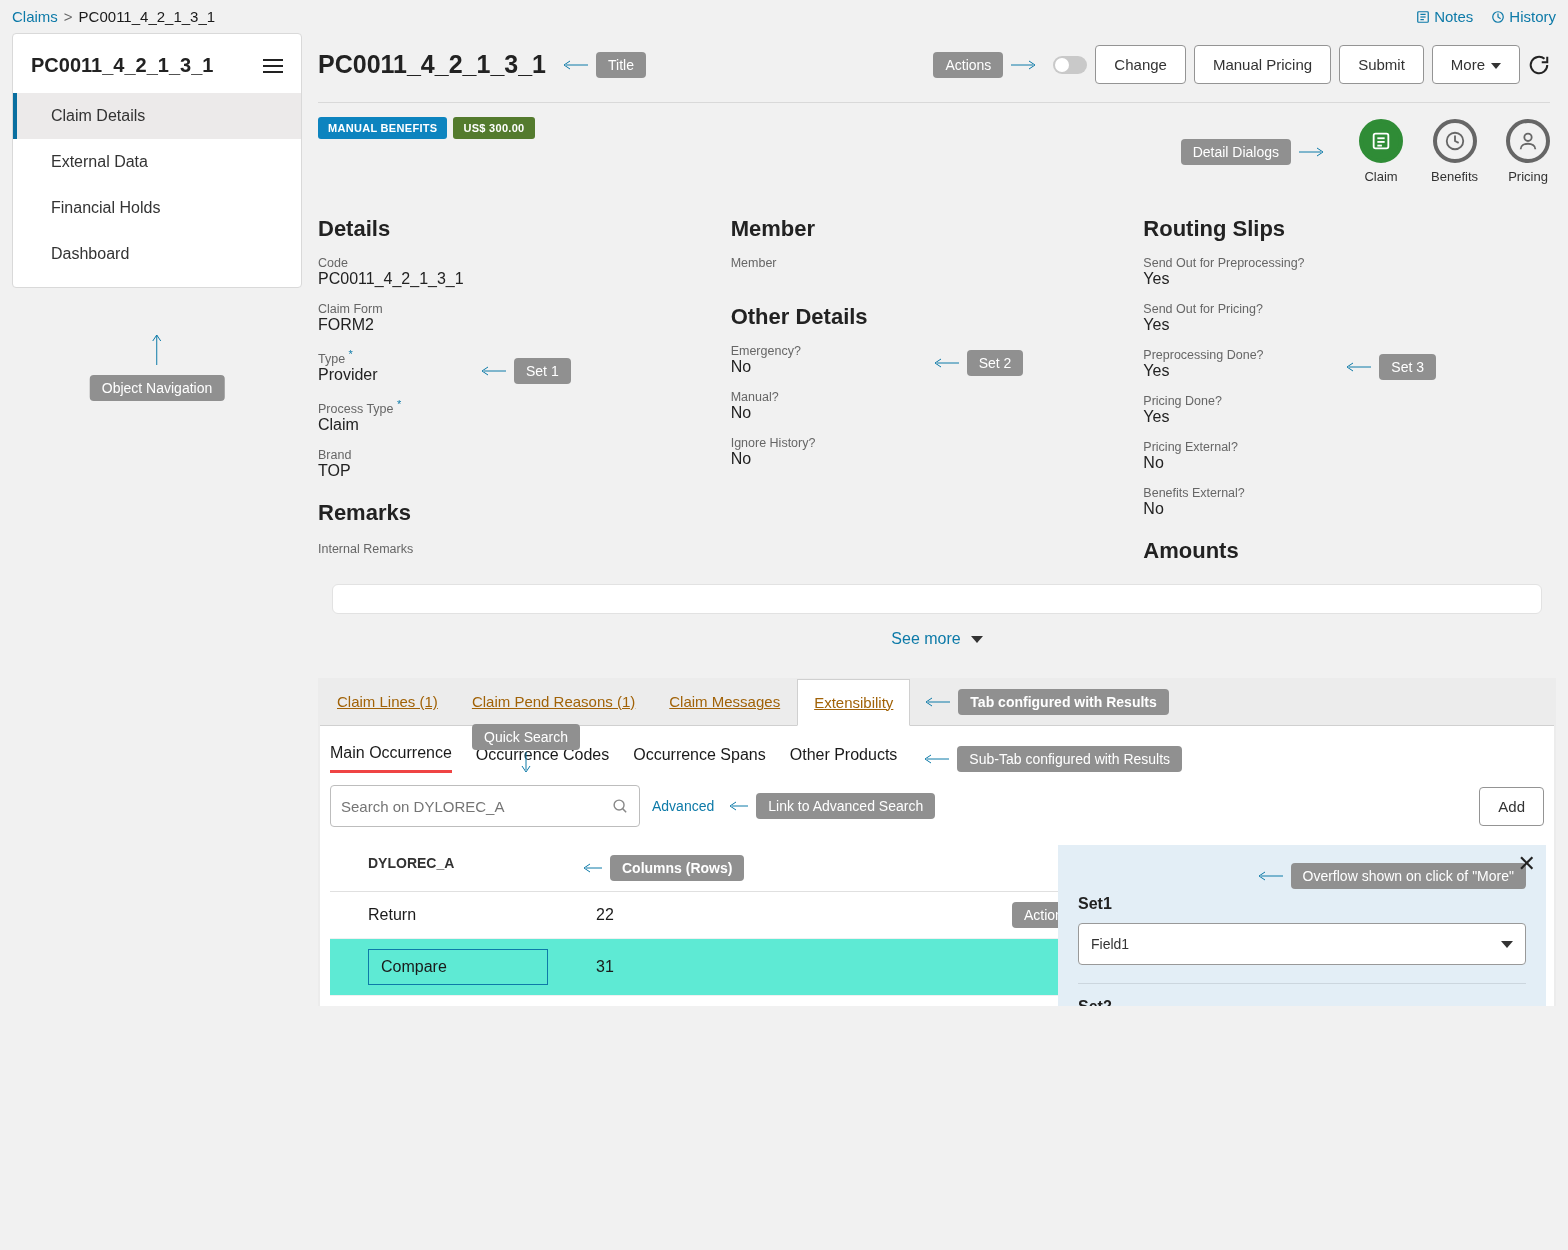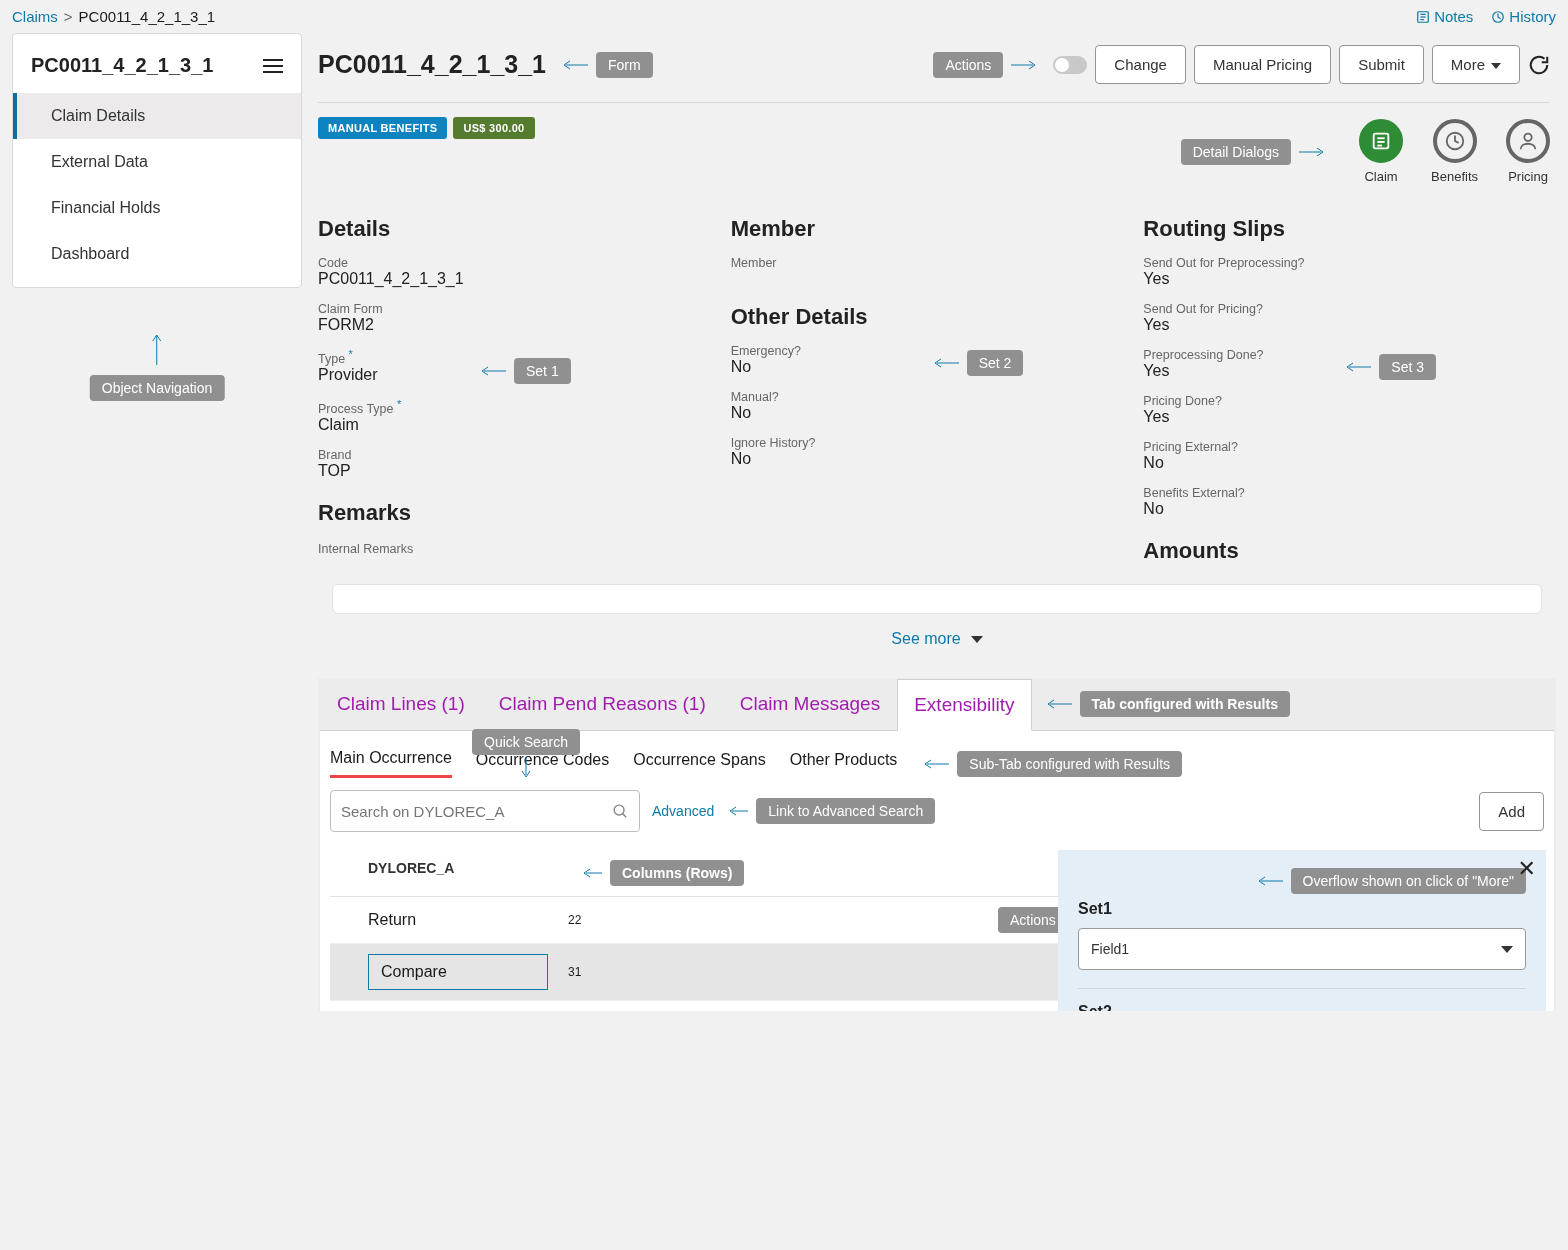--- a/index.html
+++ b/index.html
@@ -57,44 +57,44 @@
 .req { color: #0d7aa8; font-size: 11px; vertical-align: super; }
 
 .arrow-svg { display:inline-block; vertical-align:middle; }
 
 .see-more { text-align: center; padding: 12px 0; color: #0d7aa8; font-size: 16px; cursor: pointer; margin-top: 4px; }
 .see-more .chev { display:inline-block; width:0; height:0; border-left:6px solid transparent; border-right:6px solid transparent; border-top:7px solid #333; margin-left:10px; vertical-align: middle; }
 .remarks-box { background:#fff; border:1px solid #e2e2e2; border-radius:6px; height:30px; margin:6px 14px 0 14px; }
 
 .tabs-outer { background: #ececec; margin-top: 18px; padding: 0 2px; }
 .tabs { display: flex; border-bottom: 1px solid #d0d0d0; align-items: center; }
-.tab { padding: 14px 16px; font-size: 19px; color: #a21caf; cursor: pointer; border: 1px solid transparent; }
+.tab { padding: 14px 16px; font-size: 15px; color: #a16207; cursor: pointer; border: 1px solid transparent; text-decoration: underline; }
 .tab.active { background: #fff; border: 1px solid #d0d0d0; border-bottom: 1px solid #fff; margin-bottom: -1px; }
 .tab-body { background: #fff; padding: 18px 10px 10px 10px; position: relative; }
 
 .subtabs { display: flex; gap: 24px; padding: 0 0 12px 0; align-items: center; }
 .subtab { font-size: 16px; color: #1a1a1a; padding-bottom: 8px; cursor: pointer; }
 .subtab.active { border-bottom: 3px solid #ef4444; font-weight: 500; }
 
 .search-row { display: flex; align-items: center; gap: 12px; }
 .search-box { flex: 0 0 310px; border: 1px solid #bdbdbd; border-radius: 4px; display: flex; align-items: center; padding: 0 10px; height: 42px; background:#fff; }
 .search-box input { border: none; outline: none; flex: 1; font-size: 15px; color: #666; background: transparent; }
 .adv-link { color: #0d7aa8; font-size: 14px; cursor: pointer; }
 .add-btn { margin-left: auto; }
 
 .table { margin-top: 18px; position: relative; }
 .thead { display: flex; padding: 10px 8px; color: #333; font-size: 14px; font-weight: 600; border-bottom: 1px solid #e0e0e0; }
 .thead .c1 { flex: 0 0 230px; padding-left: 30px; }
 .thead .c2 { flex: 1; text-align: right; padding-right: 20px; }
 .trow { display: flex; align-items: center; padding: 10px 8px; border-bottom: 1px solid #f0f0f0; position: relative; }
-.trow.sel { background: #e5e5e5; }
+.trow.sel { background: #5eead4; }
 .trow .c1 { flex: 0 0 230px; padding-left: 30px; font-size: 16px; }
 .trow .c1.boxed { }
 .trow .c1.boxed span { border: 1px solid #0d7aa8; padding: 8px 12px; display: inline-block; width: 180px; }
-.trow .cv { width: 120px; font-size: 12px; }
+.trow .cv { width: 120px; font-size: 16px; margin-left: 28px; }
 .trow .cact { margin-left: auto; display: flex; gap: 14px; align-items: center; padding-right: 14px; }
 .more-link { color: #0d7aa8; font-size: 15px; cursor: pointer; }
 .icon-btn { cursor: pointer; color: #333; }
 .icon-btn.dim { color: #aaa; }
 .icon-svg { width: 18px; height: 18px; }
 
 .overflow-panel { position: absolute; right: -2px; top: 0; width: 488px; background: #e3eef6; padding: 18px 20px 20px 20px; }
 .overflow-panel .close { position: absolute; right: 10px; top: 6px; cursor: pointer; font-size: 22px; color: #222; }
 .of-sec { margin-bottom: 18px; }
 .of-sec h4 { font-size: 16px; font-weight: 700; margin-bottom: 10px; color: #222; }
@@ -161,21 +161,21 @@
   </div>
 
   <div class="main">
     <div class="page-header">
       <span class="page-title">PC0011_4_2_1_3_1</span>
       <span class="ann-wrap">
         <svg width="28" height="10" class="arrow-svg">
             <line x1="28" y1="5" x2="6" y2="5" stroke="#0d7aa8" stroke-width="1"></line>
             <polyline points="10,1 4,5 10,9" fill="none" stroke="#0d7aa8" stroke-width="1"></polyline>
           </svg>
-        <span class="annotate">Form</span>
+        <span class="annotate">Title</span>
       </span>
       <span class="spacer"></span>
       <span class="ann-wrap">
         <span class="annotate">Actions</span>
         <svg width="28" height="10" class="arrow-svg">
             <line x1="0" y1="5" x2="22" y2="5" stroke="#0d7aa8" stroke-width="1"></line>
             <polyline points="18,1 24,5 18,9" fill="none" stroke="#0d7aa8" stroke-width="1"></polyline>
           </svg>
       </span>
       <div class="btn-group">

